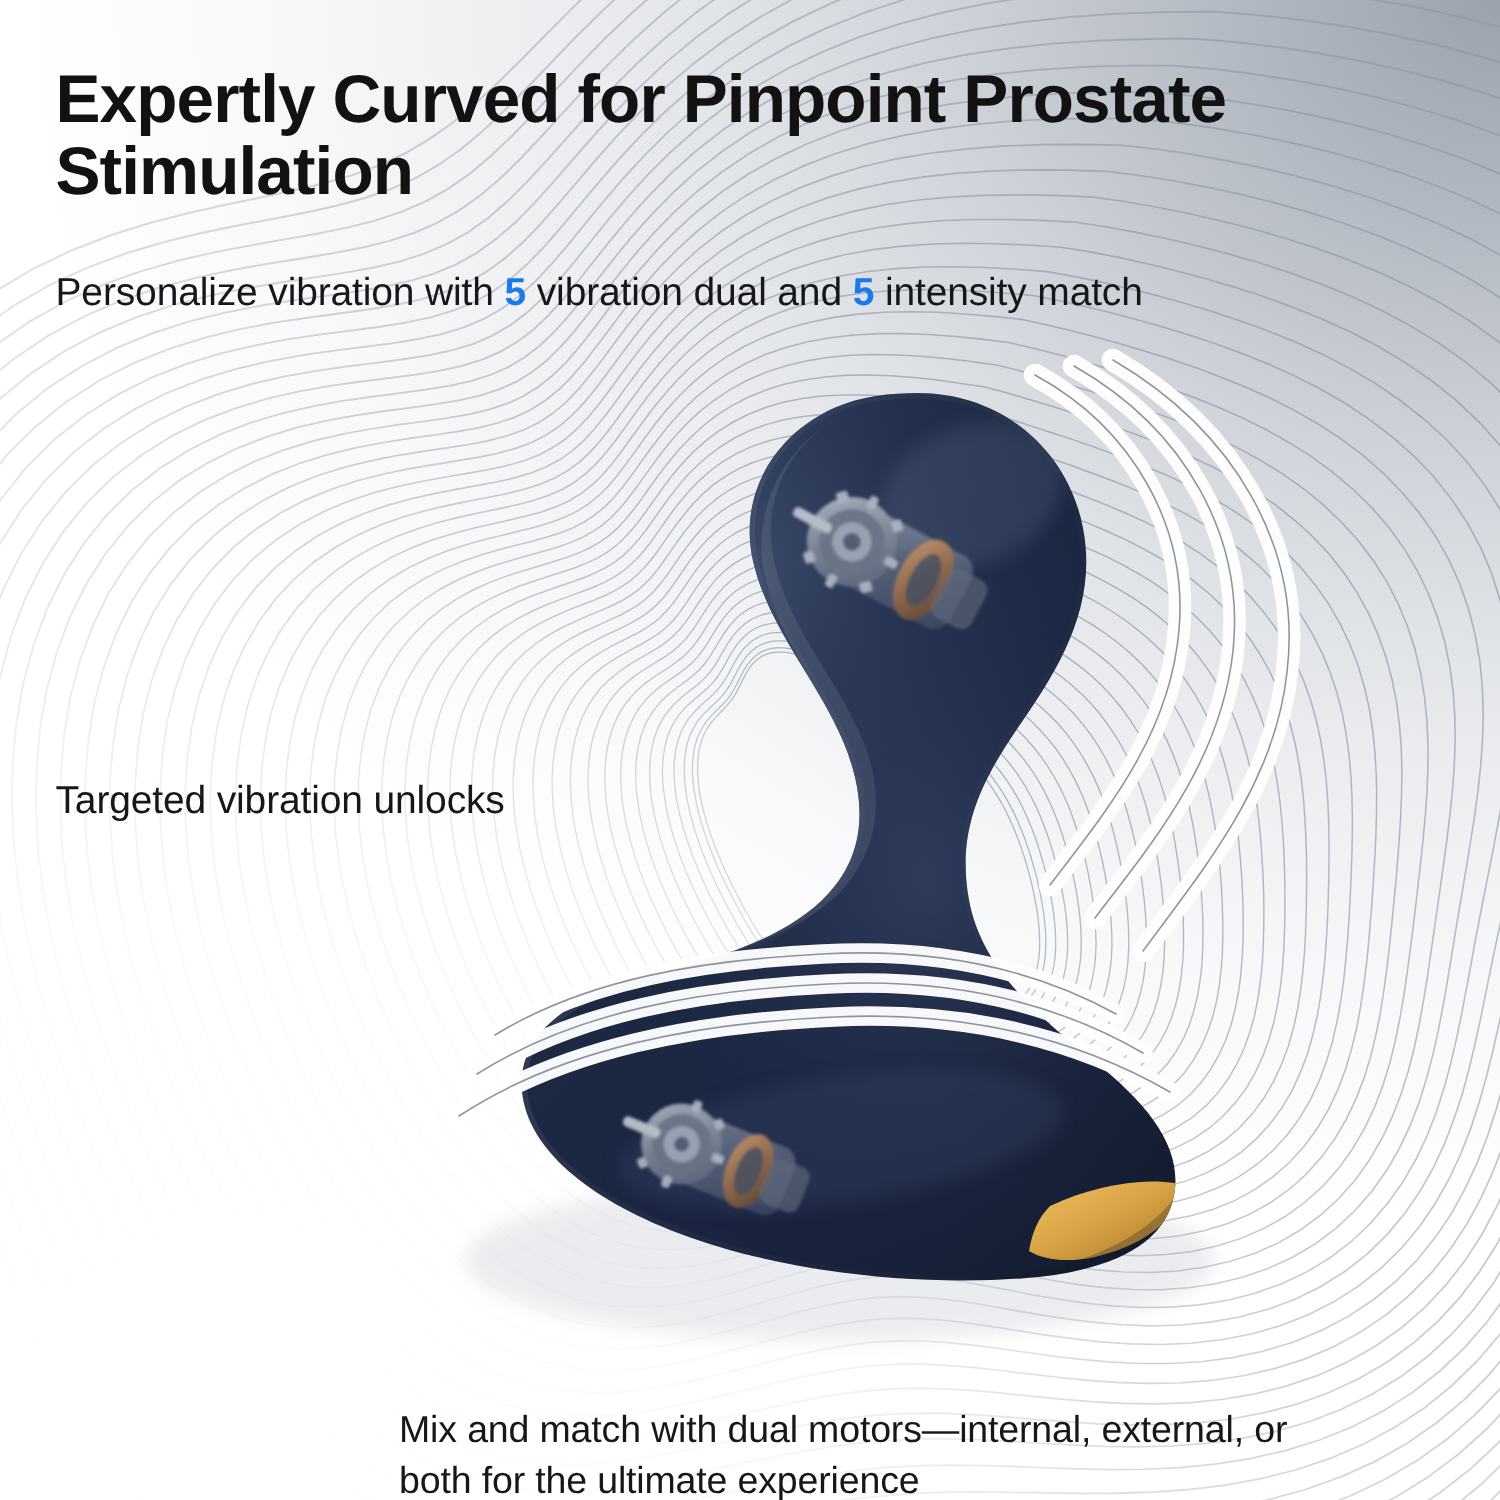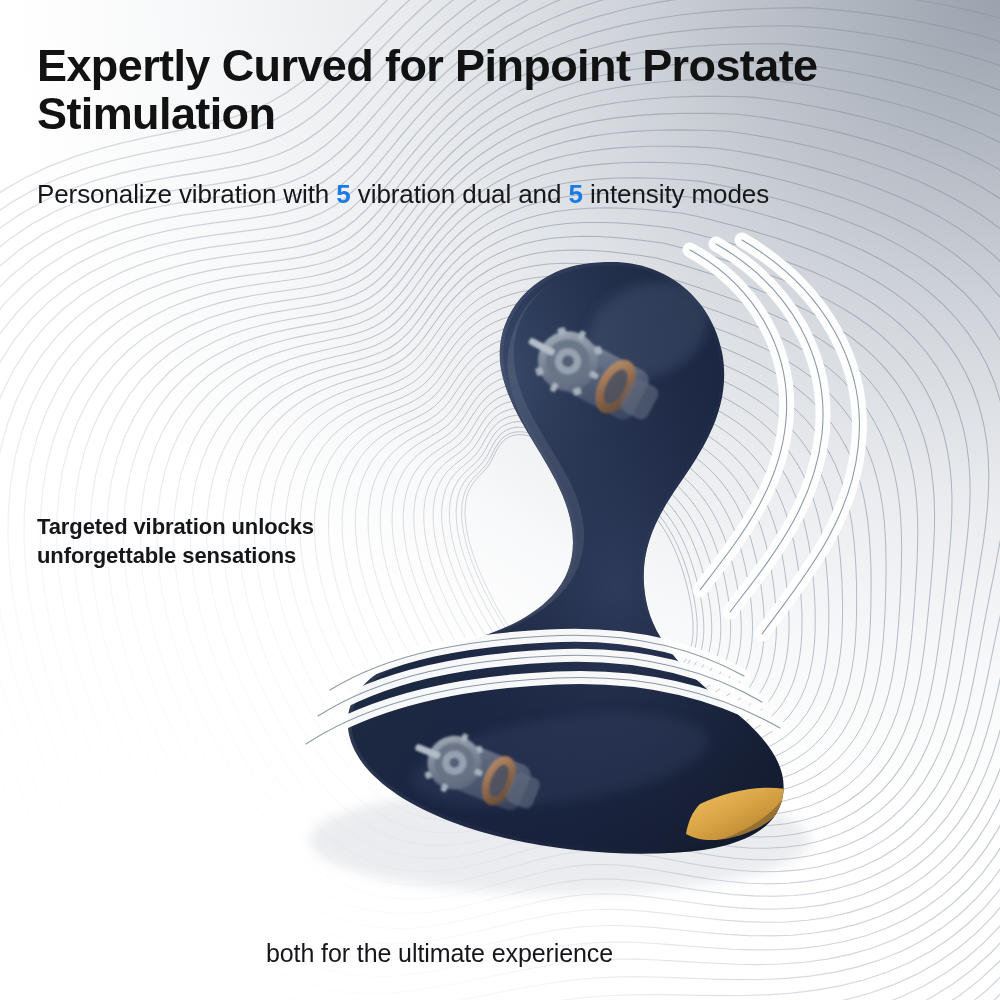--- a/index.html
+++ b/index.html
@@ -35,21 +35,21 @@
     font-family:"Liberation Sans", sans-serif;
   }
   .subhead{
     position:absolute;left:37px;top:152px;width:930px;
     font-size:26px;line-height:1.25;font-weight:400;color:#15171a;
     letter-spacing:-.1px;
   }
   .subhead .hl{color:#1a7ae8;font-weight:700;}
   .caption-left{
     position:absolute;left:37px;top:490px;width:430px;
-    font-size:22px;line-height:1.32;font-weight:700;color:#15171a;
+    font-size:26px;line-height:1.32;font-weight:400;color:#15171a;
     letter-spacing:-.1px;
   }
   .caption-bottom{
     position:absolute;left:266px;top:912px;width:700px;
     font-size:25px;line-height:1.35;font-weight:400;color:#15171a;
     letter-spacing:-.1px;
   }
   .ln{display:block;}
 </style>
 </head>
@@ -287,25 +287,25 @@
         </g>
     </svg>
   </div>
 
   <h1 class="headline">
     <span class="ln">Expertly Curved for Pinpoint Prostate</span>
     <span class="ln">Stimulation</span>
   </h1>
 
   <p class="subhead">
-    <span>Personalize vibration with </span><span class="hl">5</span><span> vibration dual and </span><span class="hl">5</span><span> intensity modes</span>
+    <span>Personalize vibration with </span><span class="hl">5</span><span> vibration dual and </span><span class="hl">5</span><span> intensity match</span>
   </p>
 
   <p class="caption-left">
     <span class="ln">Targeted vibration unlocks</span>
-    <span class="ln">unforgettable sensations</span>
   </p>
 
   <p class="caption-bottom">
+    <span class="ln">Mix and match with dual motors—internal, external, or</span>
     <span class="ln">both for the ultimate experience</span>
   </p>
 
 </div>
 
 </body></html>

